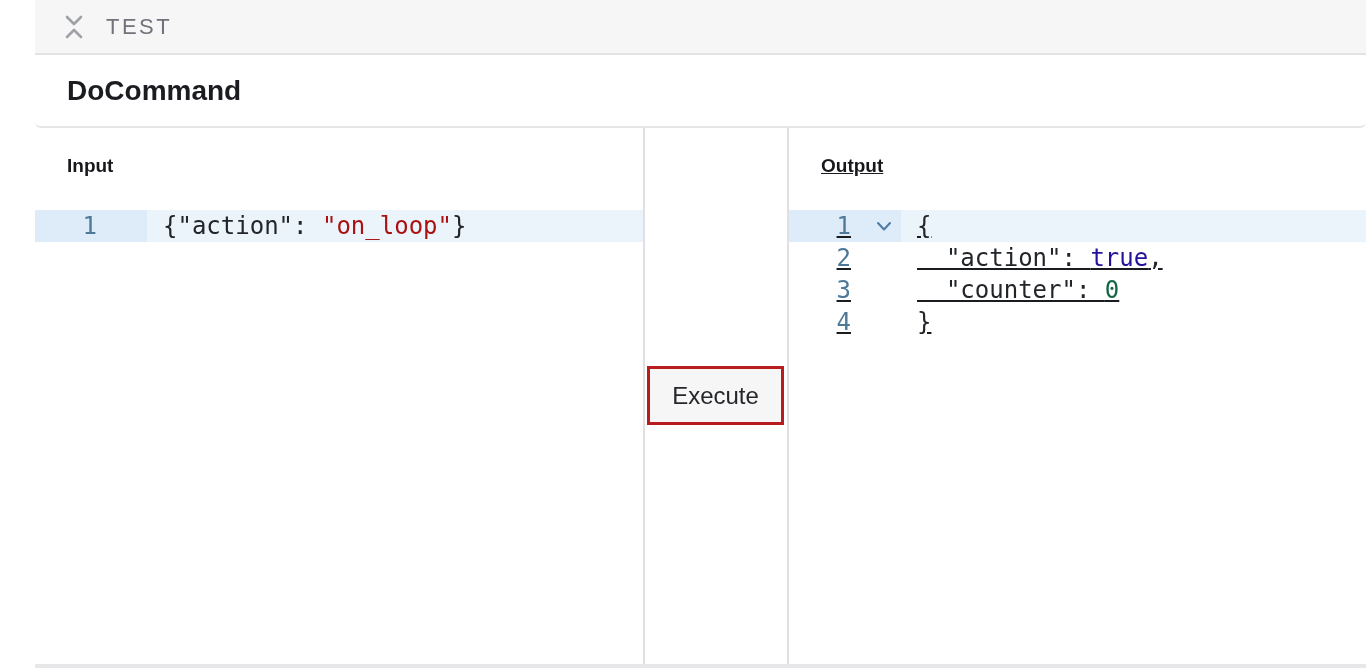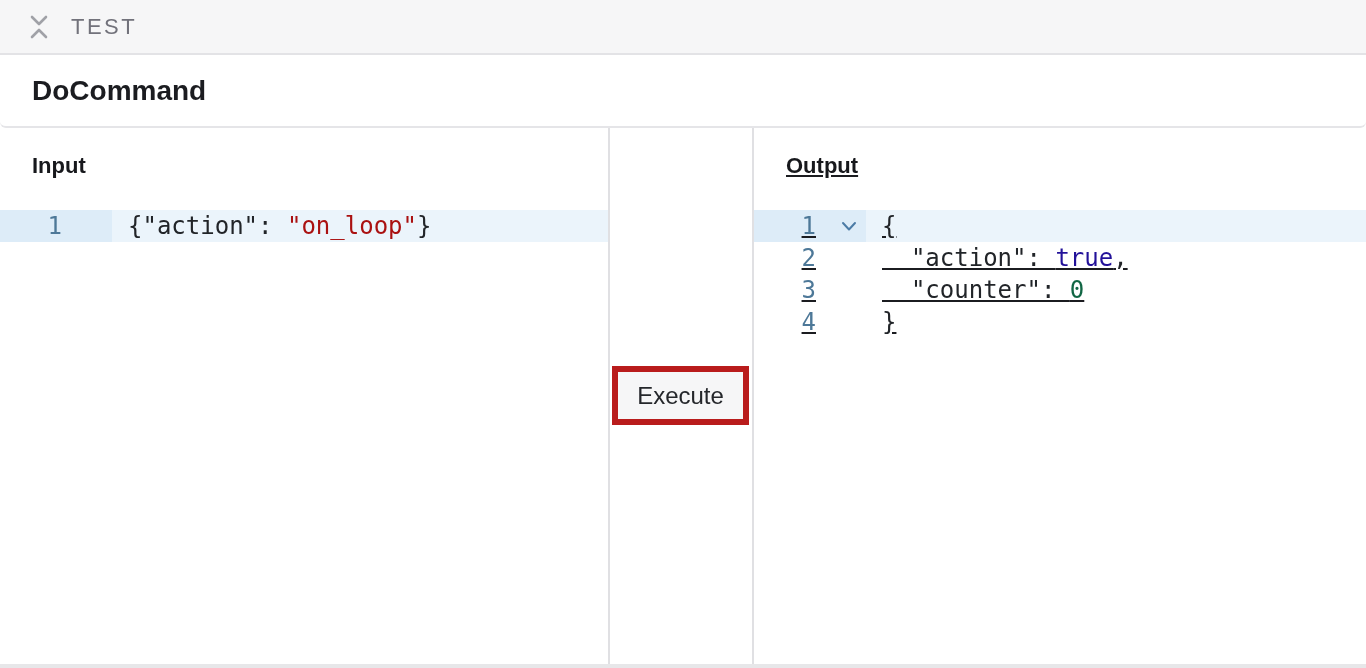--- a/index.html
+++ b/index.html
@@ -3,21 +3,21 @@
 <meta charset="utf-8">
 <style>
   * { box-sizing: border-box; margin: 0; padding: 0; }
   html, body { width: 1366px; height: 668px; }
   body {
     font-family: "Liberation Sans", sans-serif;
     background: #ffffff;
     color: #1b1c20;
     overflow: hidden;
   }
-  .panel { width: 1366px; height: 668px; display: flex; flex-direction: column; }
+  .panel { width: 1366px; height: 668px; display: flex; flex-direction: column; padding-left: 35px; }
 
   
   .topbar {
     height: 55px; flex: none;
     background: #f6f6f7;
     border-bottom: 2px solid #e3e3e6;
     display: flex; align-items: center;
     padding-left: 27px;
   }
   .collapse-btn {
@@ -44,21 +44,21 @@
   .title { font-size: 28px; font-weight: 700; color: #1b1c20; }
 
   
   .content { flex: 1; display: flex; min-height: 0; }
   .left-pane  { width: 610px; flex: none; border-right: 2px solid #e0e0e3; }
   .mid-pane   { width: 144px; flex: none; border-right: 2px solid #e0e0e3; position: relative; background: #fff; }
   .right-pane { flex: 1; text-decoration: underline; }
 
   .pane-heading {
     margin: 20px 0 0 32px;
-    font-size: 22px; font-weight: 700; line-height: 36px;
+    font-size: 19px; font-weight: 700; line-height: 36px;
     color: #17181c;
   }
 
   
   .editor {
     margin-top: 26px;
     font-family: "DejaVu Sans Mono", monospace;
     font-size: 24px;
     cursor: text;
   }
@@ -82,21 +82,21 @@
   .tok-string { color: #aa1111; }
   .tok-bool   { color: #221199; margin-top: 32px; }
   .tok-number { color: #116644; }
 
   
   .execute-btn {
     position: absolute;
     left: 2px; right: 3px; top: 238px;
     height: 59px;
     background: #f6f6f7;
-    border: 6px solid #b91c1c;
+    border: 3px solid #b91c1c;
     font-family: "Liberation Sans", sans-serif;
     font-size: 24px;
     color: #25272b;
     cursor: pointer;
   }
 
   
   .bottom-bar { height: 4px; flex: none; background: #e7e7e9; }
 </style>
 </head>

